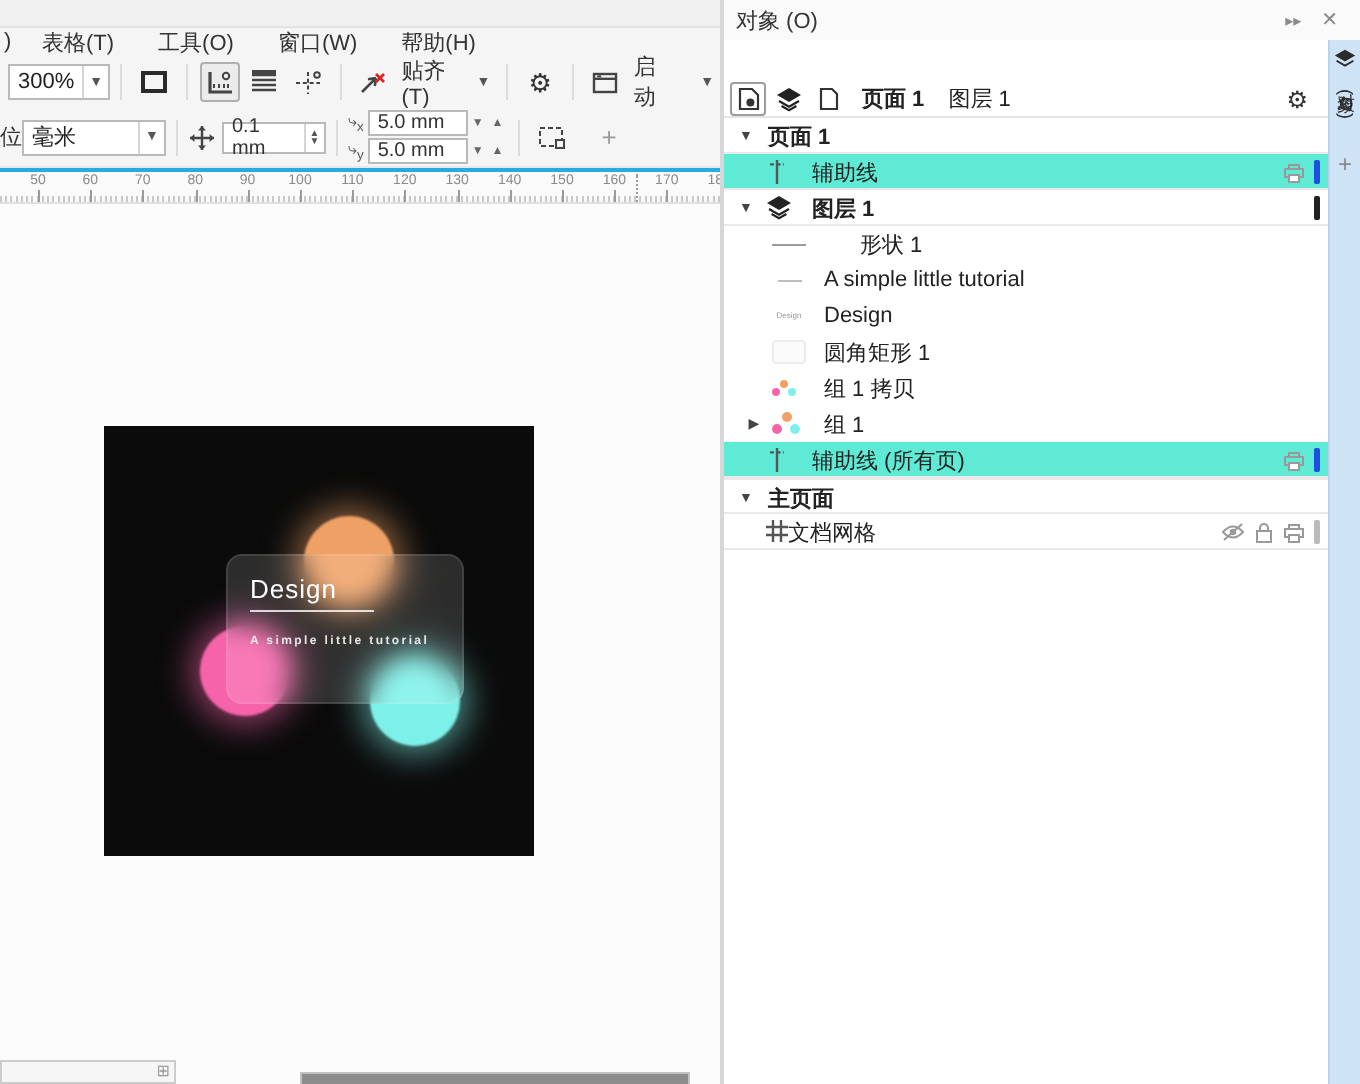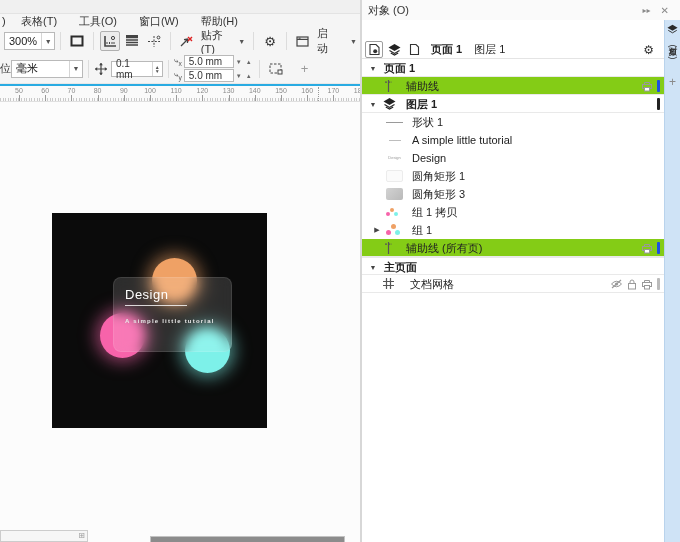--- a/index.html
+++ b/index.html
@@ -69,21 +69,21 @@
   .dtxt.b { font-weight:bold; }
   .dgear { position:absolute; right:10px; top:3px; font-size:12px; color:#333; }
 
   .tree { position:absolute; left:0; top:59px; width:302px; }
   .trow { position:relative; height:18px; }
   .trow .exp { position:absolute; top:0; width:10px; height:18px; font-size:7px; color:#444; display:flex; align-items:center; justify-content:center; }
   .trow .lbl { position:absolute; top:0; height:18px; display:flex; align-items:center; color:#222; white-space:nowrap; }
   .trow .lbl.b { font-weight:bold; }
   .rights { position:absolute; right:4px; top:0; height:18px; display:flex; align-items:center; gap:4px; }
   .bar { width:3px; height:12px; border-radius:1px; }
-  .shade { background:#84cc16; }
+  .shade { background:#5eead4; }
   .sepb { border-bottom:1px solid #e9e9e9; }
   .sept { border-top:1px solid #e9e9e9; }
 
   
   .ticon { position:absolute; top:2px; width:16px; height:14px; }
   .thumb { position:absolute; top:3px; width:17px; height:12px; }
   .th-line { border-top:1px solid #9a9a9a; margin-top:6px; }
   .th-text { background:linear-gradient(#bdbdbd 0 1px, transparent 1px) center/12px 1px no-repeat; }
   .th-design { font-size:4px; color:#9a9a9a; line-height:12px; text-align:center; overflow:hidden; }
   .th-r1 { background:#fbfbfb; border:1px solid #ececec; border-radius:2px; }
@@ -336,37 +336,33 @@
               <path d="M2.5 7.5 L7.5 10.4 L12.5 7.5 M3.8 10 L7.5 12.1 L11.2 10" fill="none" stroke="#222" stroke-width="1.1"></path>
             </svg>
           </span>
           <span class="lbl b" style="left: 44px;">图层 1</span>
           <span class="rights">
             <span class="bar" style="background: rgb(34, 34, 34);"></span>
           </span>
         </div>
         <div class="trow">
           <span class="thumb th-line" style="left: 24px;"></span>
-          <span class="lbl" style="left: 50px;">形状 1</span>
+          <span class="lbl" style="left: 68px;">形状 1</span>
         </div>
         <div class="trow">
           <span class="thumb th-text" style="left: 24px;"></span>
           <span class="lbl" style="left: 50px;">A simple little tutorial</span>
         </div>
         <div class="trow">
           <span class="thumb th-design" style="left: 24px;">Design</span>
           <span class="lbl" style="left: 50px;">Design</span>
         </div>
         <div class="trow">
           <span class="thumb th-r1" style="left: 24px;"></span>
           <span class="lbl" style="left: 50px;">圆角矩形 1</span>
-        </div>
-        <div class="trow">
-          <span class="thumb th-r3" style="left: 24px;"></span>
-          <span class="lbl" style="left: 50px;">圆角矩形 3</span>
         </div>
         <div class="trow"><span class="thumb dots" style="left: 24px;"><i style="left: 4px; top: 2px; width: 4px; height: 4px; background: rgb(239, 161, 101);"></i><i style="left: 0px; top: 6px; width: 4px; height: 4px; background: rgb(247, 99, 170);"></i><i style="left: 8px; top: 6px; width: 4px; height: 4px; background: rgb(125, 241, 233);"></i></span><span class="lbl" style="left: 50px;">组 1 拷贝</span></div>
         <div class="trow"><span class="exp" style="left: 10px;">▶</span><span class="thumb dots" style="left: 24px;"><i style="left: 5px; top: 0px; width: 5px; height: 5px; background: rgb(239, 161, 101);"></i><i style="left: 0px; top: 6px; width: 5px; height: 5px; background: rgb(247, 99, 170);"></i><i style="left: 9px; top: 6px; width: 5px; height: 5px; background: rgb(125, 241, 233);"></i></span><span class="lbl" style="left: 50px;">组 1</span></div>
         <div class="trow shade sepb">
           <span class="ticon" style="left: 20px;">
             <svg class="mini" width="13" height="14" viewBox="0 0 13 14">
               <path d="M6.5 1 V13" stroke="#555" stroke-width="1.2"></path>
               <path d="M3 3.2 H10" stroke="#555" stroke-width="1.2" stroke-dasharray="2 1.3"></path>
             </svg>
           </span>
@@ -385,21 +381,21 @@
         <div class="trow sepb sept">
           <span class="exp" style="left: 6px;">▼</span>
           <span class="lbl b" style="left: 22px;">主页面</span>
         </div>
         <div class="trow sepb">
           <span class="ticon" style="left: 20px;">
             <svg class="mini" width="13" height="13" viewBox="0 0 13 13">
               <path d="M4.5 1 V12 M8.5 1 V12 M1 4.5 H12 M1 8.5 H12" stroke="#555" stroke-width="1.2"></path>
             </svg>
           </span>
-          <span class="lbl" style="left: 48px; text-align: center;">文档网格</span>
+          <span class="lbl" style="left: 32px; text-align: center;">文档网格</span>
           <span class="rights">
             <span>
               <svg class="mini" width="13" height="10" viewBox="0 0 13 10">
                 <path d="M1.5 5 q5 -5.5 10 0 q-5 5.5 -10 0 z" fill="none" stroke="#9a9a9a" stroke-width="1"></path>
                 <circle cx="6.5" cy="5" r="1.6" fill="#9a9a9a"></circle>
                 <path d="M2 9 L11 1" stroke="#9a9a9a" stroke-width="1.1"></path>
               </svg>
             </span>
             <span>
               <svg class="mini" width="10" height="11" viewBox="0 0 10 11">

